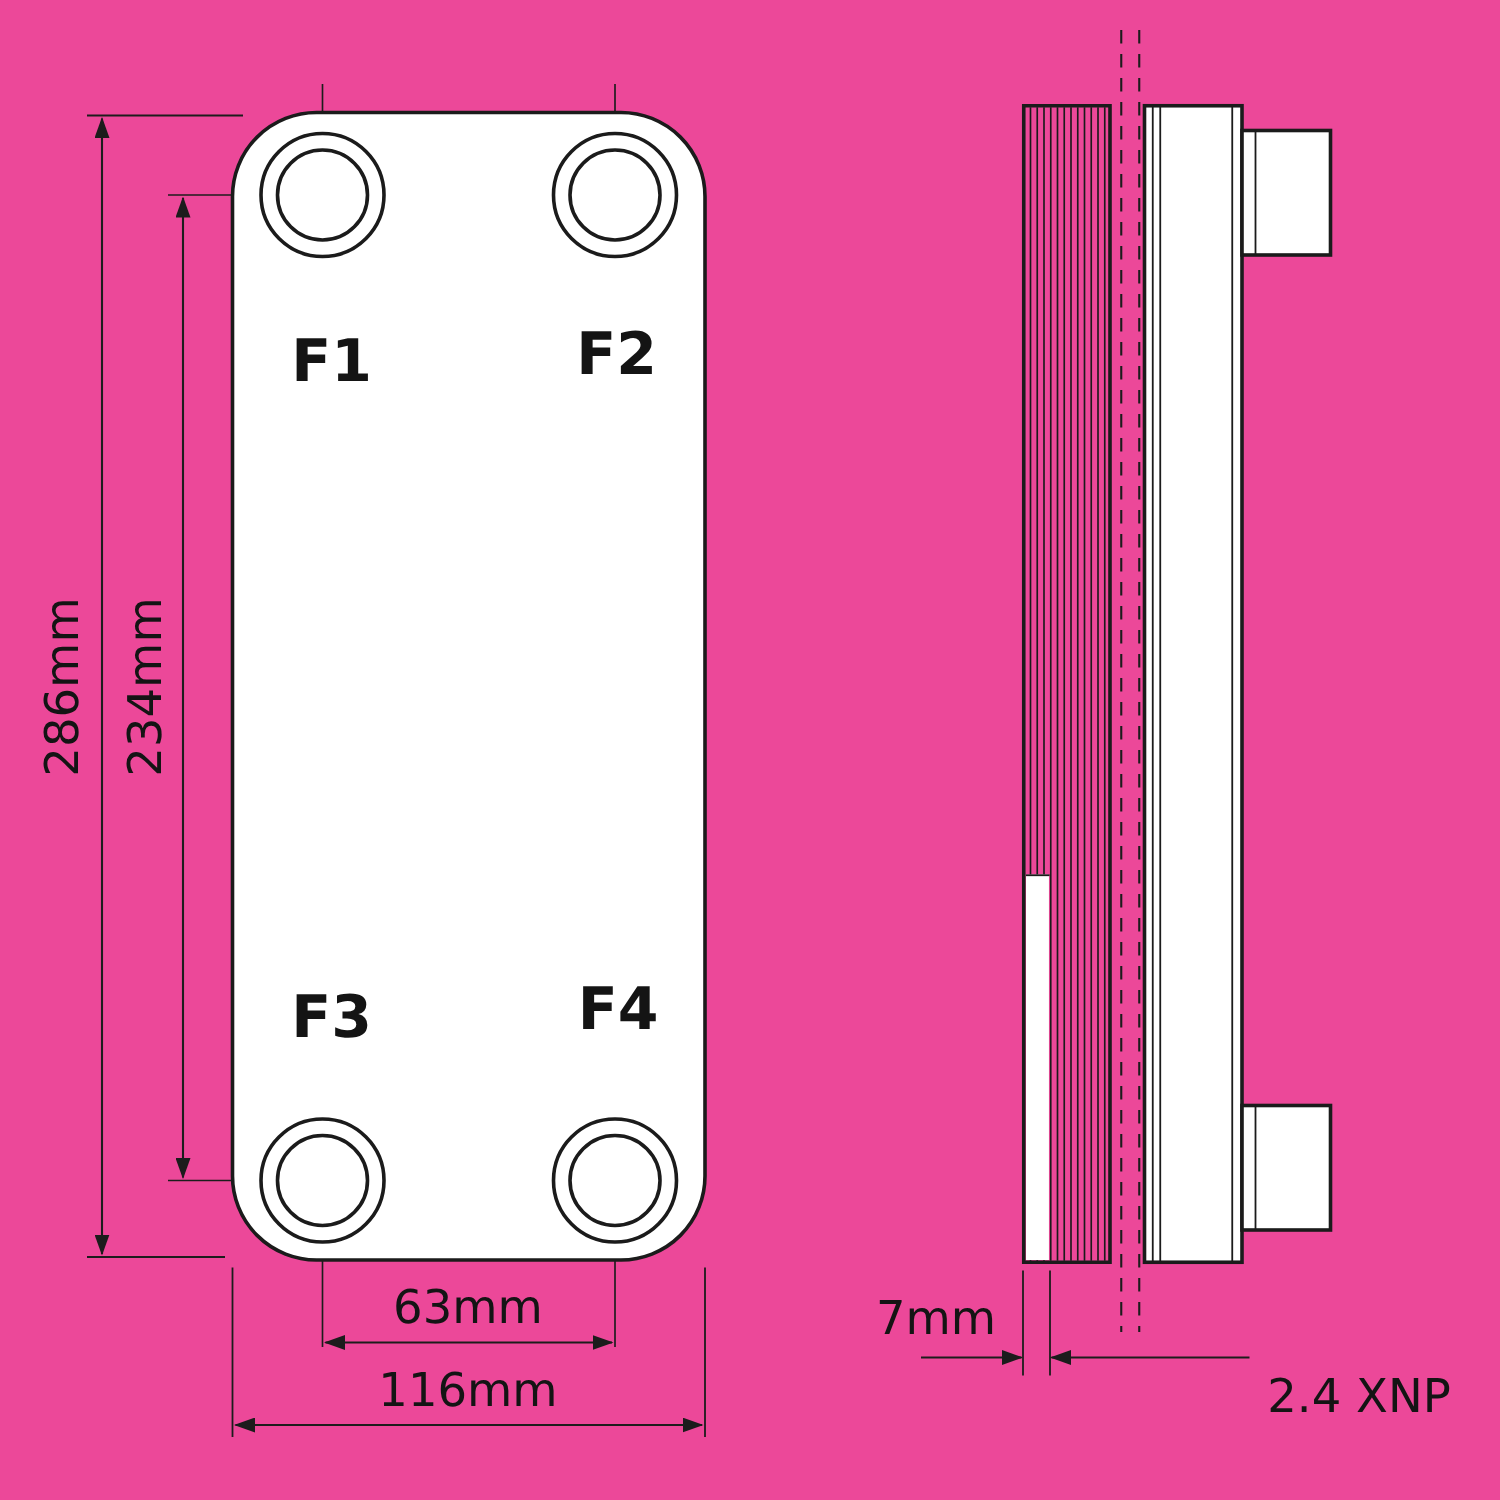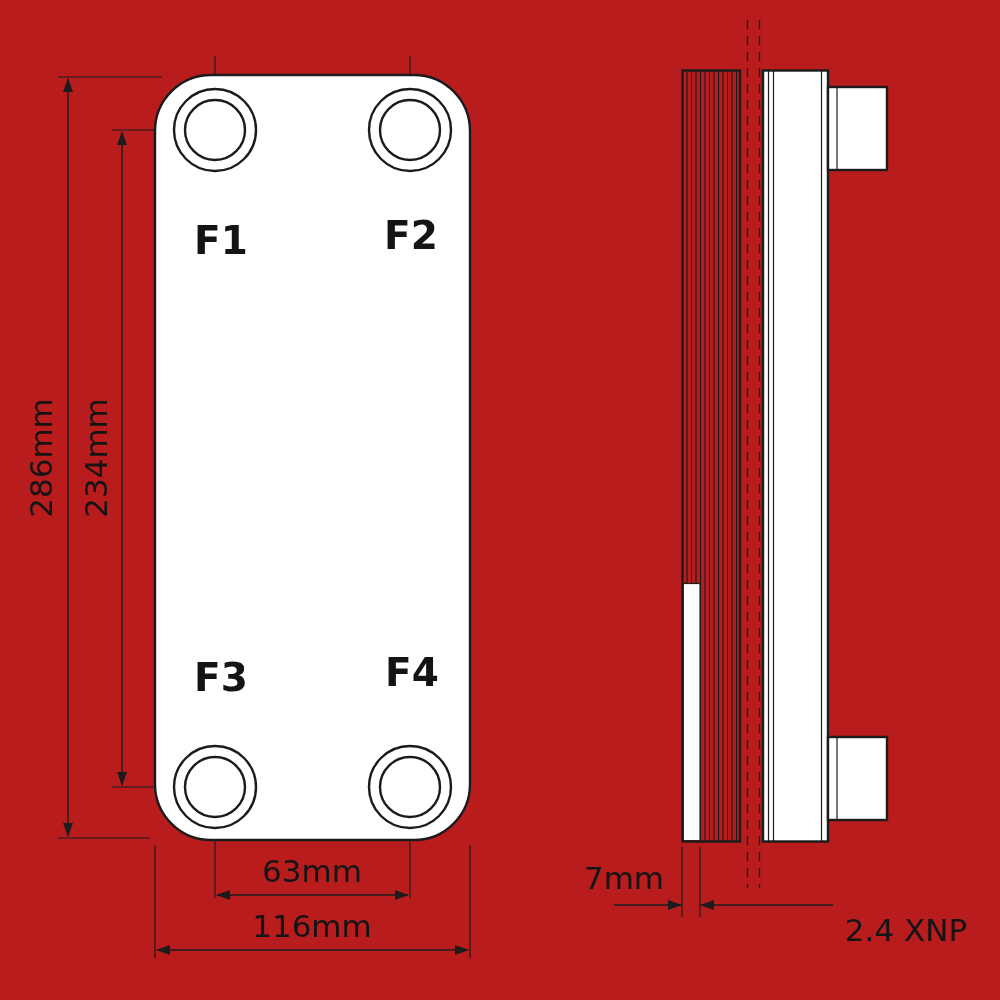--- a/index.html
+++ b/index.html
@@ -7,21 +7,21 @@
     padding: 0;
     background: #ffffff;
     width: 1000px;
     height: 1000px;
     font-family: "DejaVu Sans", sans-serif;
   }
   .canvas {
     position: relative;
     width: 1000px;
     height: 1000px;
-    background: #b91c1c;
+    background: #ec4899;
     overflow: hidden;
   }
   svg { display: block; }
   .outline   { stroke: #1b1b1b; stroke-width: 2.4; fill: #ffffff; }
   .outline-n { stroke: #1b1b1b; stroke-width: 2.4; fill: none; }
   .inner-ln  { stroke: #1b1b1b; stroke-width: 1.2; fill: none; }
   .hatch     { stroke: #1b1b1b; stroke-width: 1.1; fill: none; }
   .thin      { stroke: #1c1c1c; stroke-width: 1.1; fill: none; }
   .ext       { stroke: #1c1c1c; stroke-width: 1.2; fill: none; }
   .dim       { stroke: #1c1c1c; stroke-width: 1.4; fill: none; }

